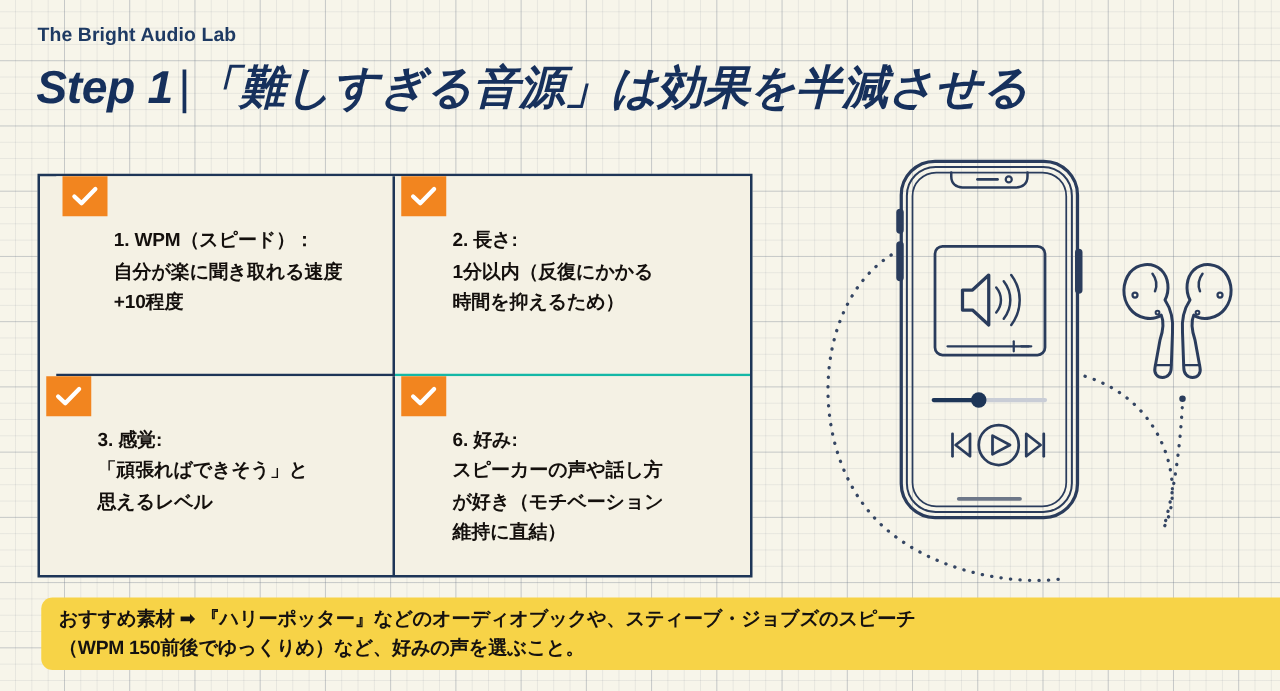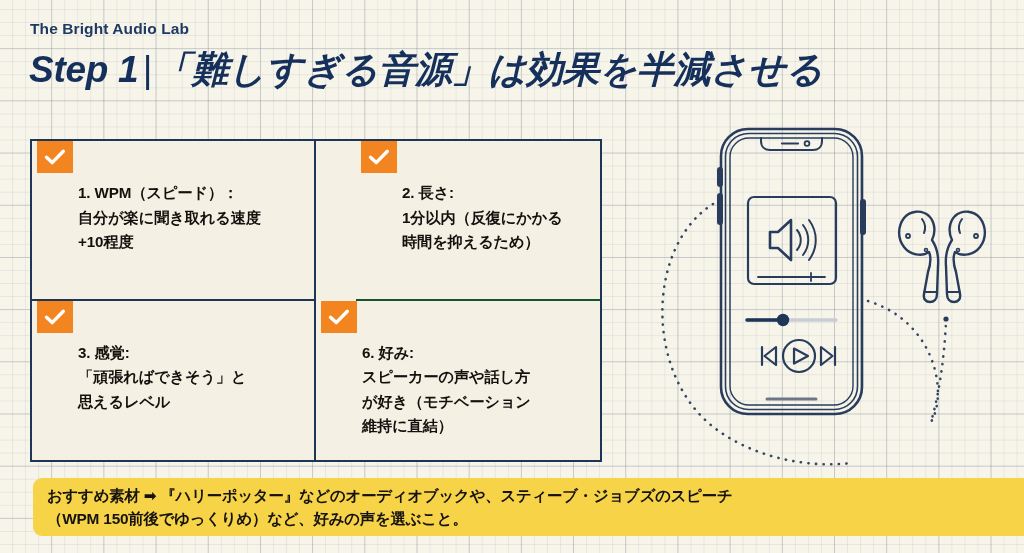--- a/index.html
+++ b/index.html
@@ -71,22 +71,22 @@
     grid-template-columns: 1fr 1fr;
     grid-template-rows: 1fr 1fr;
     background: #f4f1e4;
   }
   .cell {
     position: relative;
     box-sizing: border-box;
     background: #f4f1e4;
     padding: 40px 12px 10px 46px;
   }
-  .cell.c0 { border-right: 2px solid #1d3557; border-bottom: 2px solid #1d3557; }
-  .cell.c1 { border-bottom: 2px solid #14532d; margin-left: 40px; }
+  .cell.c0 { border-right: 2px solid #1d3557; border-bottom: 2px solid #1d3557; margin-left: 13px; }
+  .cell.c1 { border-bottom: 2px solid #14b8a6; }
   .cell.c2 { border-right: 2px solid #1d3557; }
   .check-box {
     position: absolute;
     left: 5px;
     top: 0px;
     width: 36px;
     height: 32px;
     background: #f2851f;
     display: flex;
     align-items: center;

